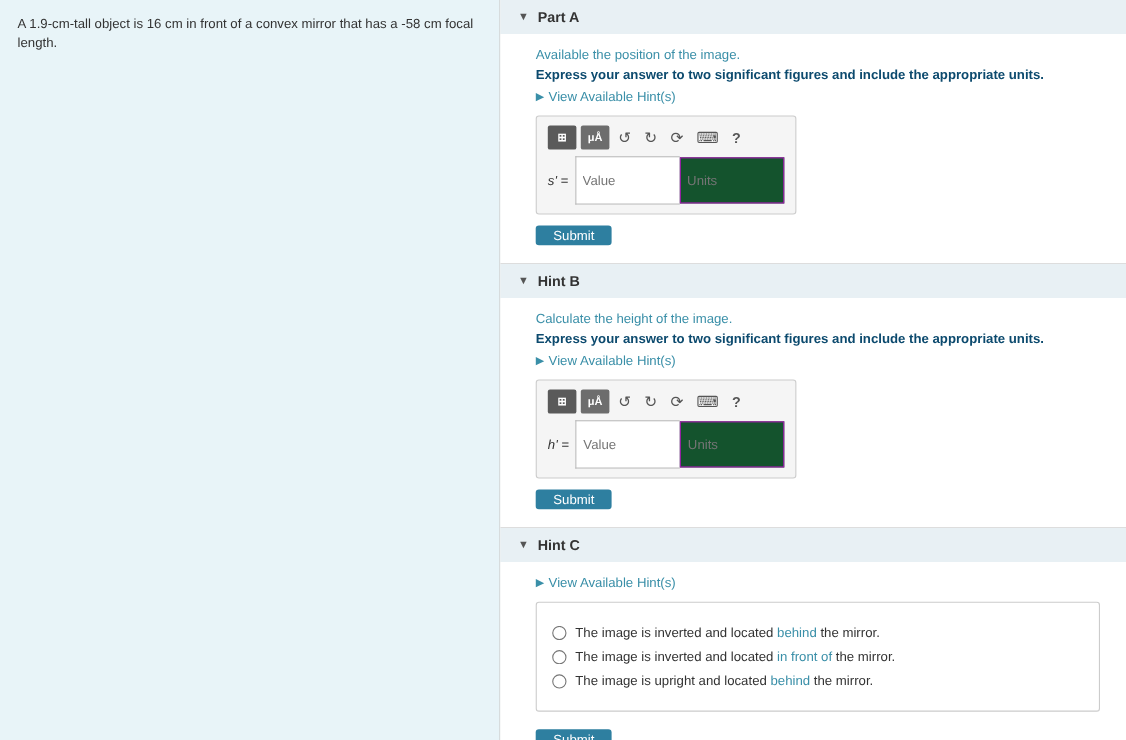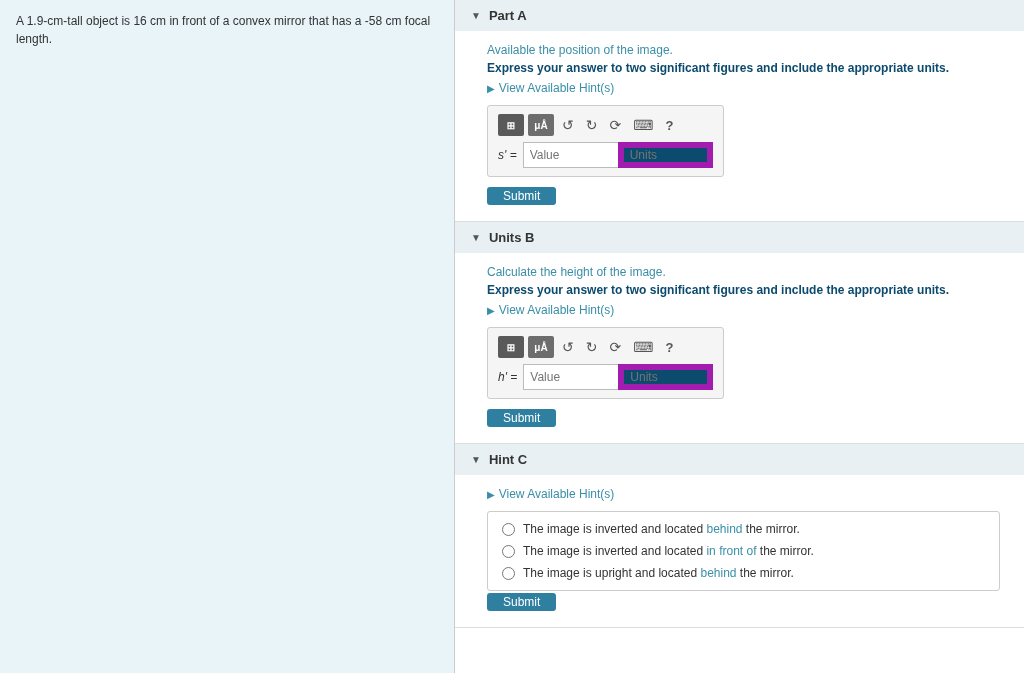--- a/index.html
+++ b/index.html
@@ -150,59 +150,59 @@
 
     .input-label {
       font-size: 12px;
       color: #333;
       margin-right: 6px;
       font-style: italic;
     }
 
     .value-input {
       width: 95px;
-      height: 26px;
+      height: 44px;
       border: 1px solid #bbb;
       border-right: none;
       padding: 10px 6px;
       font-size: 12px;
       color: #4c1d95;
       background: #fff;
       outline: none;
     }
 
     .units-input {
       width: 95px;
-      height: 26px;
-      border: 6px solid #a21caf;
+      height: 42px;
+      border: 1px solid #a21caf;
       padding: 2px 6px;
       font-size: 12px;
       color: #aaa;
-      background: #0c4a6e;
+      background: #14532d;
       outline: none;
     }
 
     .submit-btn {
       background: #2e7fa0;
       color: #fff;
       border: none;
       border-radius: 3px;
       padding: 2px 16px;
       font-size: 12px;
       cursor: pointer;
       display: block;
     }
 
     
     .radio-box {
       border: 1px solid #ccc;
       border-radius: 3px;
       background: #fff;
-      padding: 10px 14px;
-      margin-bottom: 2px;
+      padding: 20px 14px;
+      margin-bottom: 16px;
       display: flex;
       flex-direction: column;
       gap: 8px;
     }
 
     .radio-option {
       display: flex;
       align-items: center;
       gap: 8px;
       font-size: 12px;
@@ -256,21 +256,21 @@
             <input class="units-input" type="text" placeholder="Units" style="">
           </div>
         </div>
         <button class="submit-btn">Submit</button>
       </div>
     </div>
 
     <div class="part-section">
       <div class="part-header">
         <span class="arrow">▼</span>
-        <span>Units B</span>
+        <span>Hint B</span>
       </div>
       <div class="part-body">
         <p class="instruction-text">Calculate the height of the image.</p>
         <p class="express-text">Express your answer to two significant figures and include the appropriate units.</p>
         <a class="hint-link">
           <span class="hint-arrow">▶</span>
           <span>View Available Hint(s)</span>
         </a>
         <div class="answer-box">
           <div class="toolbar-row">

